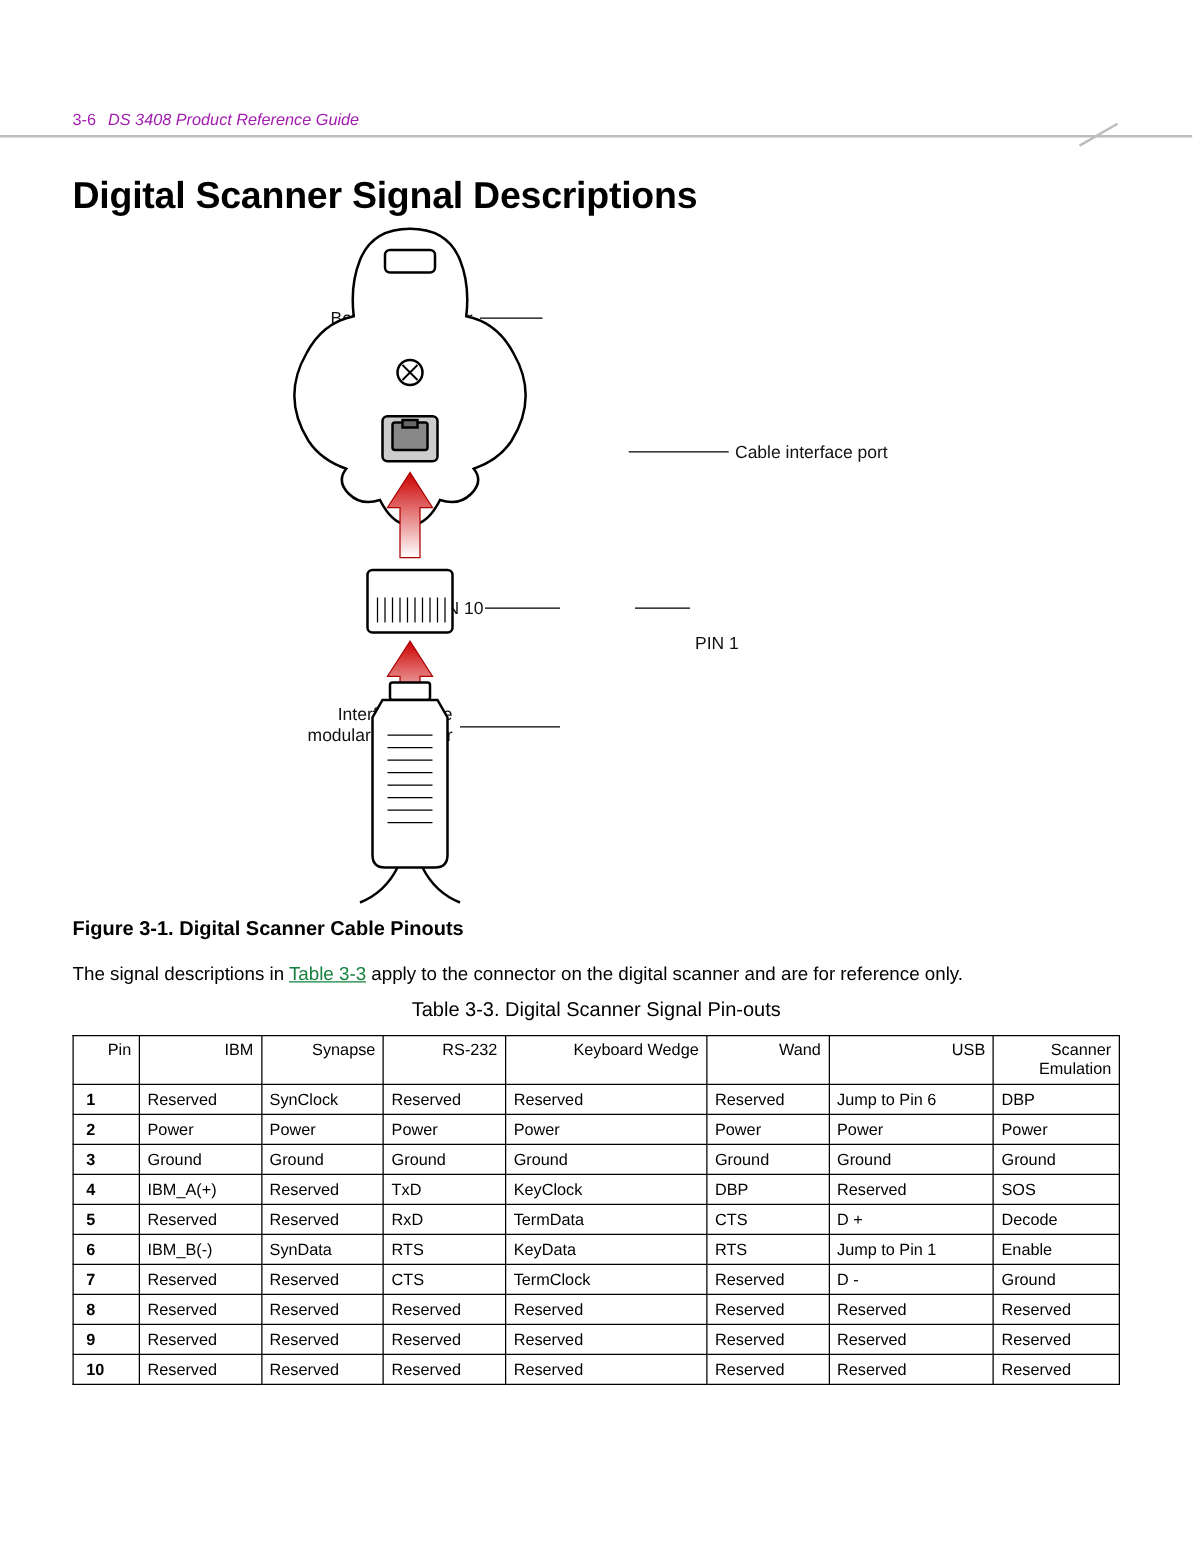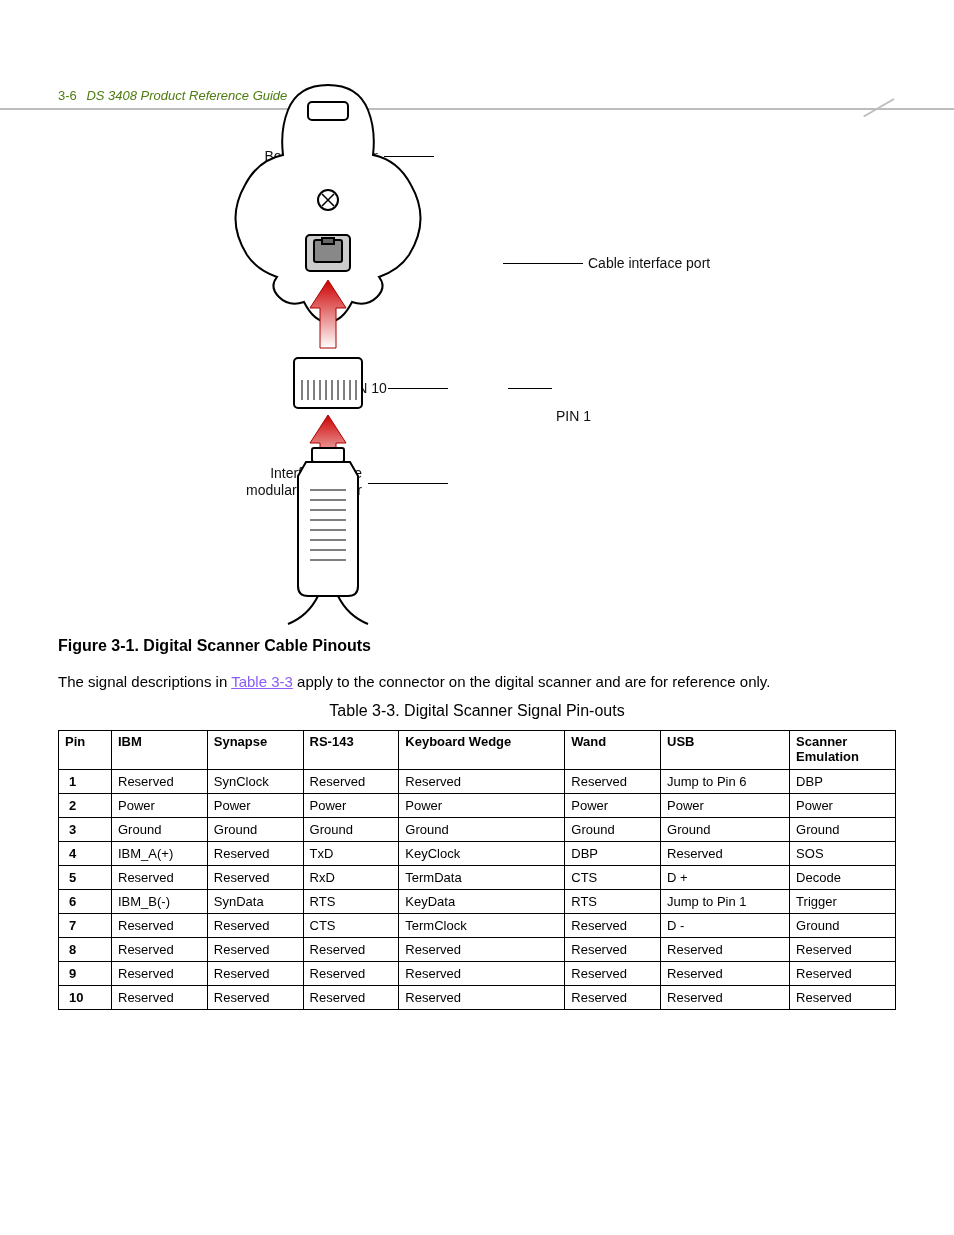--- a/index.html
+++ b/index.html
@@ -1,45 +1,46 @@
 <!DOCTYPE html>
 <html><head>
 <meta charset="utf-8">
 <style>
   html,body{margin:0;padding:0;background:#fff;font-family:Arial,Helvetica,sans-serif;color:#000;}
   .page{width:954px;height:1235px;position:relative;box-sizing:border-box;padding:80px 58px 40px 58px;}
   .header-rule{position:absolute;left:0;top:108px;width:954px;height:2px;background:#bdbdbd;}
   .header-rule::after{content:"";position:absolute;right:60px;top:-10px;width:35px;height:2px;background:#bdbdbd;transform:rotate(-30deg);transform-origin:right center;}
-  .page-head{position:absolute;top:88px;left:58px;font-size:13px;font-style:italic;color:#4d7c0f;}
+  .page-head{position:absolute;top:88px;left:58px;font-size:13px;font-style:italic;color:#a21caf;}
   .page-head .pn{font-style:normal;margin-right:6px;}
   h1.section-title{font-family:"Arial Narrow",Arial,sans-serif;font-weight:700;font-size:30px;letter-spacing:-0.2px;margin:60px 0 4px 0;}
   .figure-wrap{position:relative;width:100%;height:575px;}
   .callout{position:absolute;font-size:14px;color:#111;white-space:nowrap;}
   .callout-line{position:absolute;height:1px;background:#000;}
   .fig-caption{position:absolute;bottom:0;left:0;width:100%;text-align:left;font-weight:700;font-size:16px;}
   .body-text{font-size:15px;margin:18px 0 12px 0;}
-  .link{color:#8b5cf6;text-decoration:underline;}
+  .link{color:#15803d;text-decoration:underline;}
   .tbl-caption{text-align:center;font-weight:400;font-size:16px;margin:4px 0 10px 0;}
   table.pinout{width:100%;border-collapse:collapse;font-size:13px;}
   table.pinout th,table.pinout td{border:1px solid #000;padding:4px 6px;text-align:left;vertical-align:top;}
-  table.pinout th{font-weight:700;text-align:left;line-height:1.15;}
+  table.pinout th{font-weight:400;text-align:right;line-height:1.15;}
   table.pinout td.pin{font-weight:700;text-align:left;width:36px;padding-left:10px;}
   
   .svgbox{position:absolute;left:130px;top:0;width:280px;height:560px;}
 </style>
 </head>
 <body>
 
 <div class="page">
   <div class="header-rule"></div>
   <div class="page-head">
     <span class="pn">3-6</span>
     <span>DS 3408 Product Reference Guide</span>
   </div>
 
+  <h1 class="section-title">Digital Scanner Signal Descriptions</h1>
 
   <div class="figure-wrap">
 
     <div class="callout" style="left:180px;top:68px;text-align:right;width:140px;">Bottom of scanner</div>
     <div class="callout-line" style="left:326px;top:76px;width:50px;"></div>
 
     <div class="callout" style="left:530px;top:175px;text-align:center;">Cable interface port</div>
     <div class="callout-line" style="left:445px;top:183px;width:80px;"></div>
 
     <div class="callout" style="left:286px;top:300px;">PIN 10</div>
@@ -128,21 +129,21 @@
   </p>
 
   <div class="tbl-caption">Table 3-3. Digital Scanner Signal Pin-outs</div>
 
   <table class="pinout">
     <thead>
       <tr>
         <th>Pin</th>
         <th>IBM</th>
         <th>Synapse</th>
-        <th>RS-143</th>
+        <th>RS-232</th>
         <th>Keyboard Wedge</th>
         <th>Wand</th>
         <th>USB</th>
         <th>
           <span>Scanner</span><br>
           <span>Emulation</span>
         </th>
       </tr>
     </thead>
     <tbody id="pinout-body">
@@ -197,21 +198,21 @@
           <td>Decode</td>
         </tr>
         <tr>
           <td class="pin">6</td>
           <td>IBM_B(-)</td>
           <td>SynData</td>
           <td>RTS</td>
           <td>KeyData</td>
           <td>RTS</td>
           <td>Jump to Pin 1</td>
-          <td>Trigger</td>
+          <td>Enable</td>
         </tr>
         <tr>
           <td class="pin">7</td>
           <td>Reserved</td>
           <td>Reserved</td>
           <td>CTS</td>
           <td>TermClock</td>
           <td>Reserved</td>
           <td>D -</td>
           <td>Ground</td>

